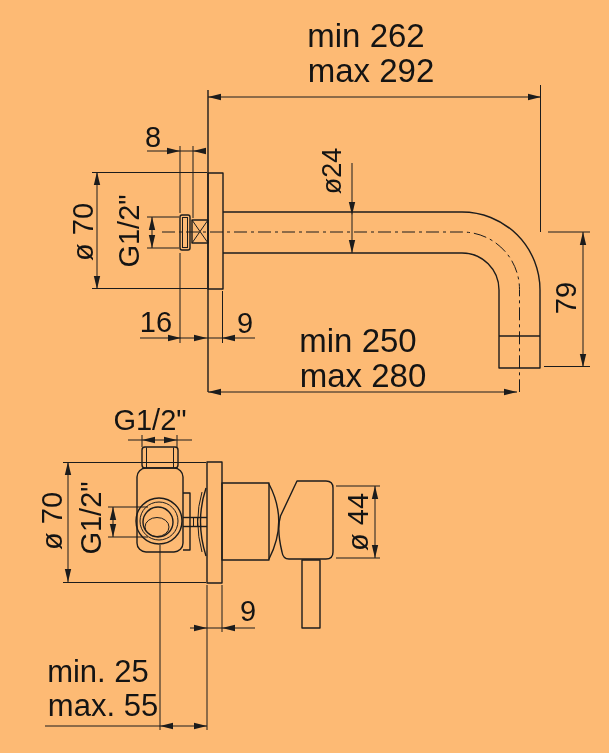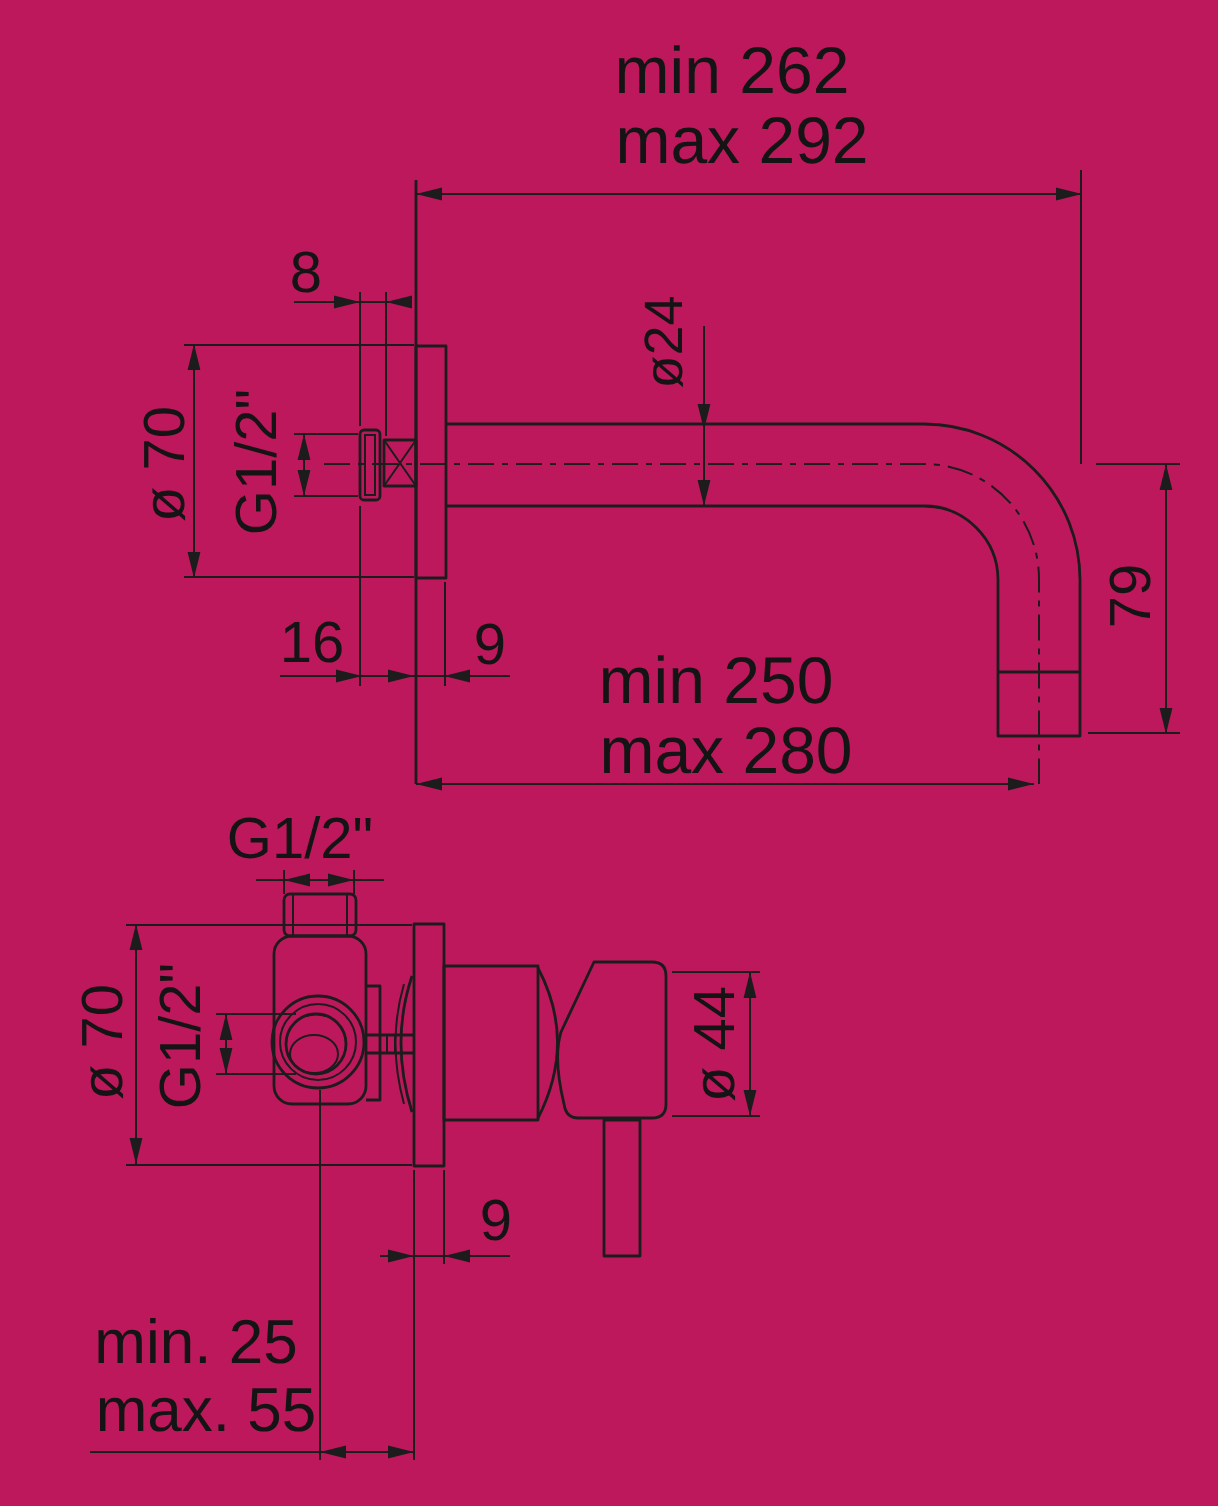--- a/index.html
+++ b/index.html
@@ -1,16 +1,16 @@
 <!DOCTYPE html>
 <html><head>
 <meta charset="utf-8">
 <style>
   html,body{margin:0;padding:0;background:#f6f6f6;}
-  .stage{width:609px;height:753px;background:#be185d;position:relative;overflow:hidden;}
+  .stage{width:609px;height:753px;background:#fdba74;position:relative;overflow:hidden;}
   svg{display:block;}
   .ln{fill:none;stroke:#1c1c1c;stroke-width:1.4;stroke-linejoin:round;}
   .dim{fill:none;stroke:#1c1c1c;stroke-width:1;}
   .cl{fill:none;stroke:#1c1c1c;stroke-width:1;stroke-dasharray:13 4 3 4;}
   .ah{fill:#1c1c1c;stroke:none;}
   text{font-family:"Liberation Sans","DejaVu Sans",sans-serif;fill:#141414;
        text-anchor:middle;dominant-baseline:central;}
   .t34{font-size:33px;}
   .t32{font-size:31px;}
   .t30{font-size:29px;}

